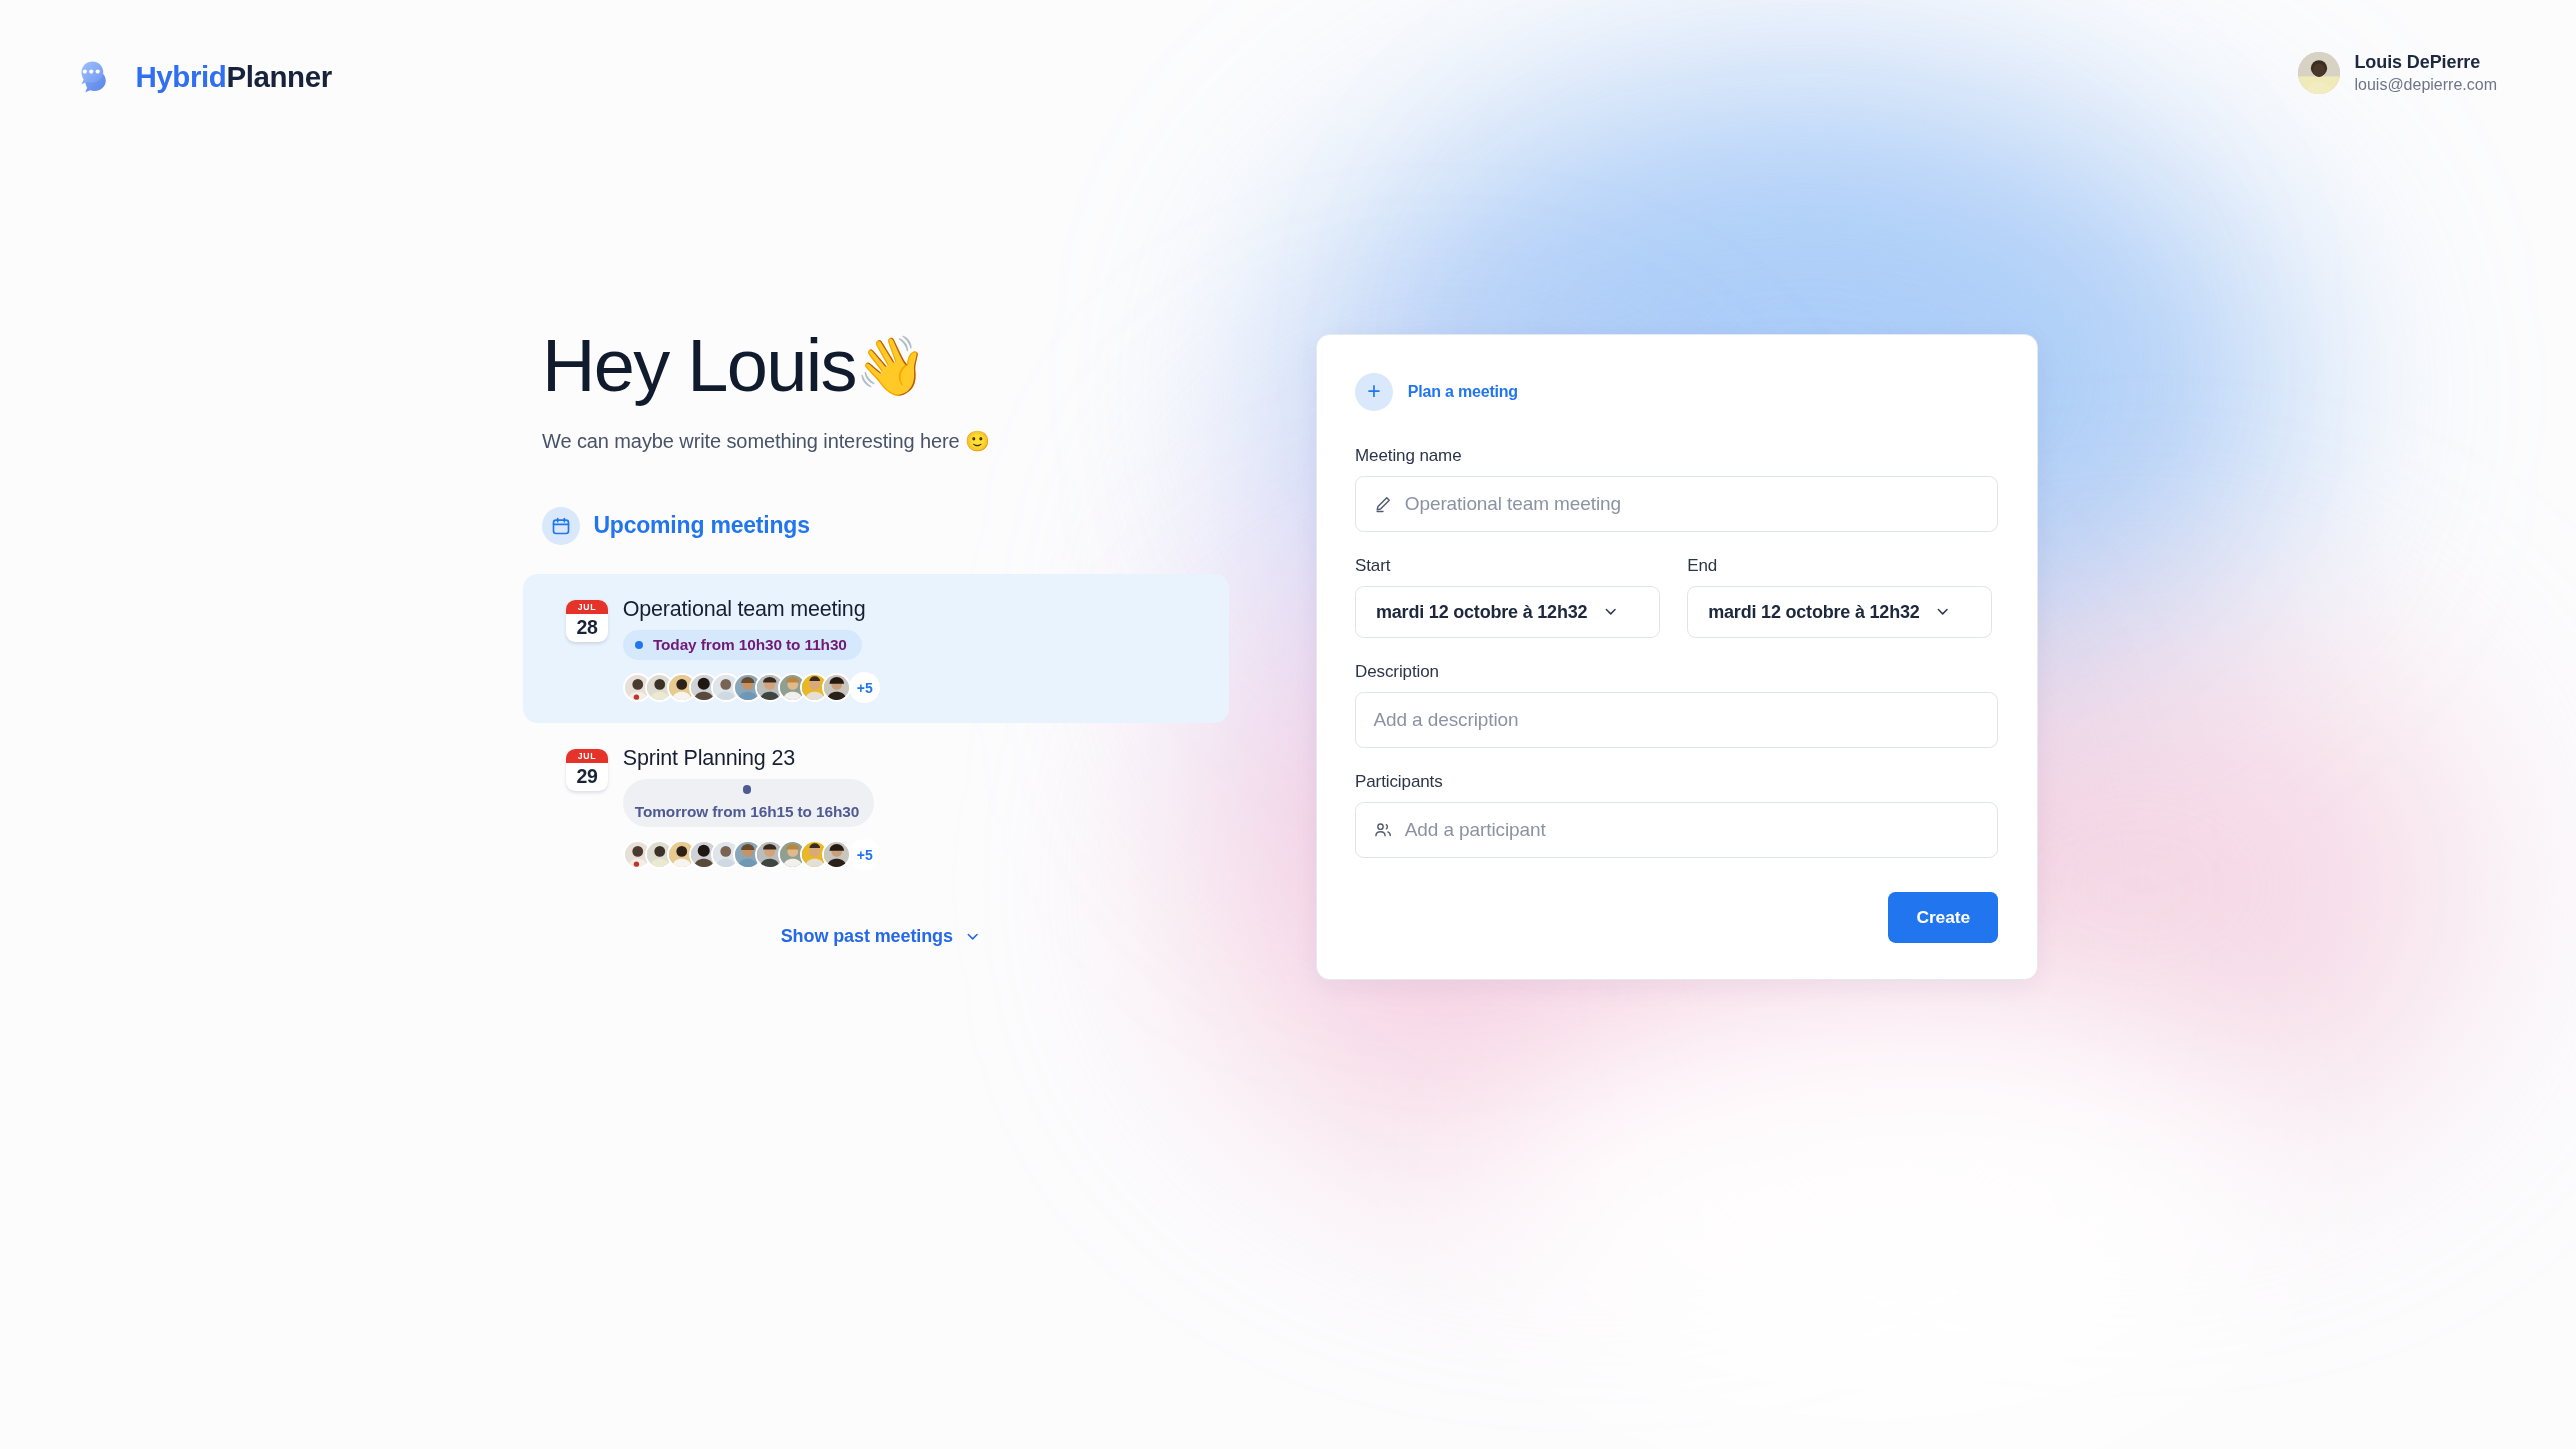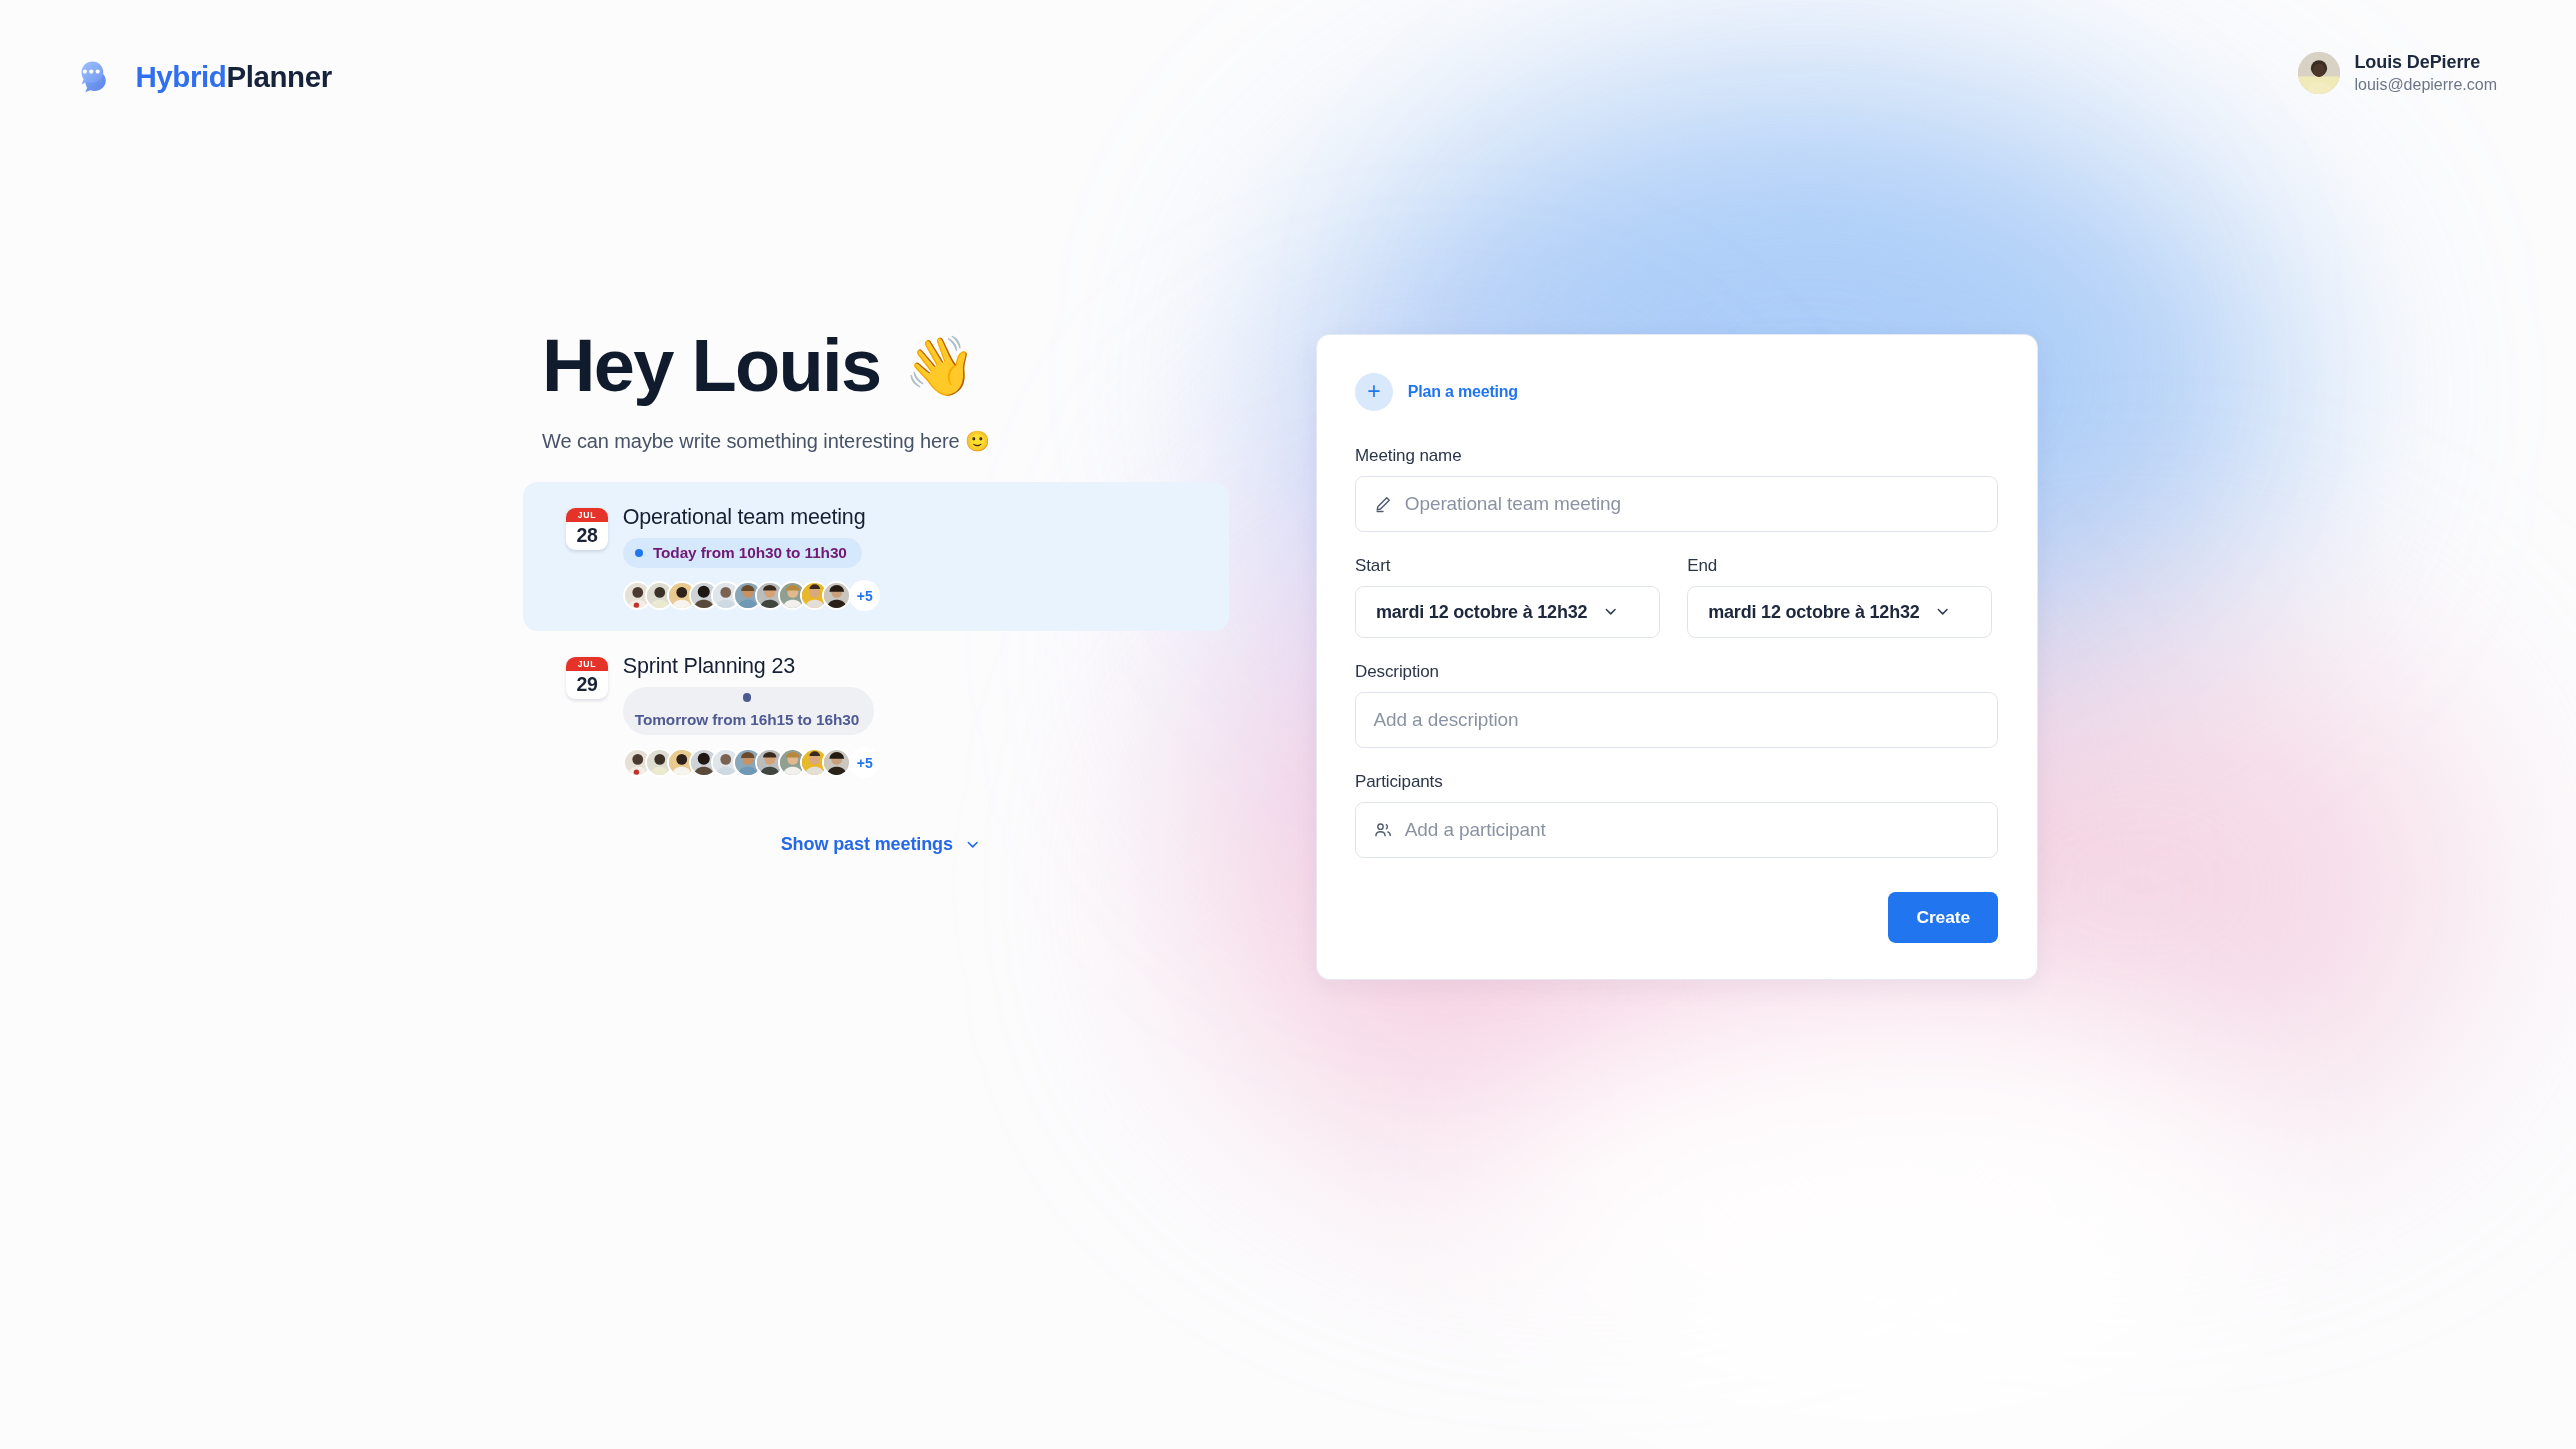--- a/index.html
+++ b/index.html
@@ -116,27 +116,27 @@
   .left-col {
     position: absolute;
     left: 542px;
     top: 329px;
     width: 678px;
     z-index: 4;
   }
 
   .hey {
     font-size: 74px;
-    font-weight: bold;
+    font-weight: normal;
     color: #111b2e;
     letter-spacing: -1.7px;
     line-height: 1.0;
     display: flex;
     align-items: center;
-    gap: 24px;
+    gap: 0;
     white-space: nowrap;
   }
   .hey .wave { font-size: 58px; line-height: 1; }
 
   .sub {
     margin-top: 25.5px;
     font-size: 20px;
     color: #485367;
     letter-spacing: -0.1px;
     white-space: nowrap;
@@ -454,20 +454,29 @@
 
 <main class="left-col">
 
   <h1 class="hey">
     <span>Hey Louis</span>
     <span class="wave">👋</span>
   </h1>
 
   <p class="sub">We can maybe write something interesting here 🙂</p>
 
+  <div class="section-head">
+    <span class="sec-icon">
+      <svg width="20" height="20" viewBox="0 0 24 24" fill="none" stroke="#2176f0" stroke-width="2" stroke-linecap="round">
+        <rect x="3" y="5" width="18" height="16" rx="3"></rect>
+        <path d="M3 10h18M8 3v4M16 3v4"></path>
+      </svg>
+    </span>
+    <span class="section-title">Upcoming meetings</span>
+  </div>
 
   <div class="meetings">
 
     <div class="meeting-card active">
       <div class="cal">
         <div class="cal-top">JUL</div>
         <div class="cal-day">28</div>
       </div>
       <div class="m-body">
         <div class="m-title">Operational team meeting</div>

